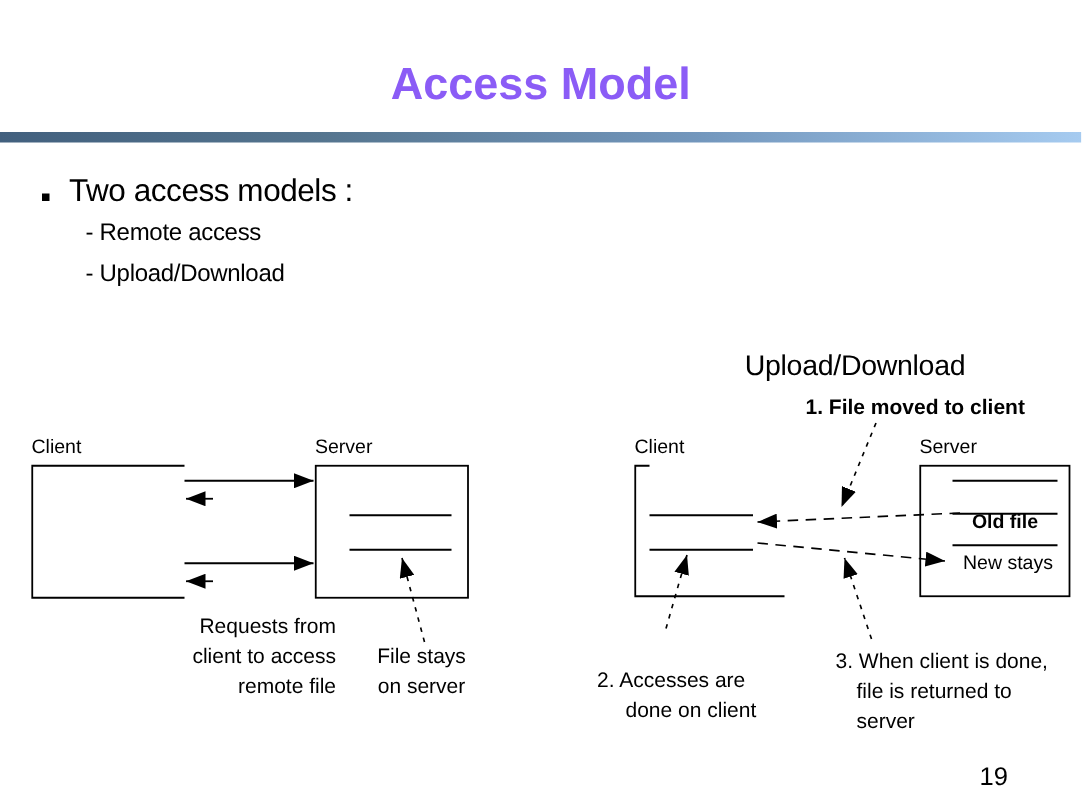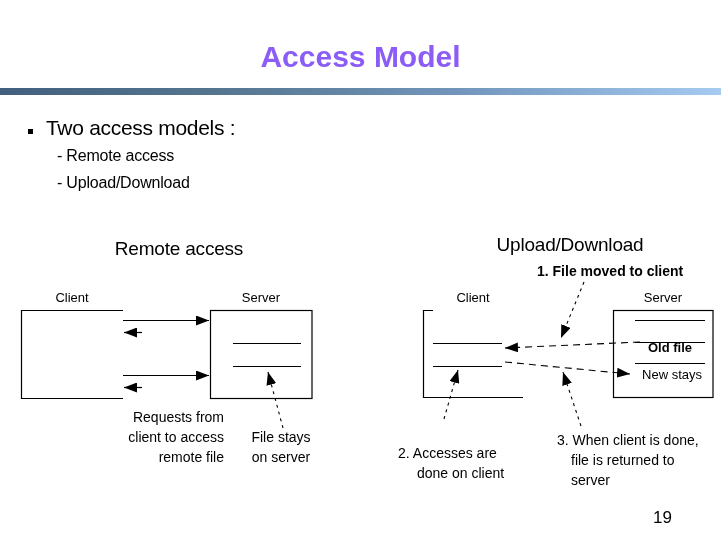--- a/index.html
+++ b/index.html
@@ -20,21 +20,21 @@
   }
   .bullet-heading{
     position:absolute;left:46px;top:116px;font-size:21px;letter-spacing:-0.3px;
   }
   .sub-bullet{position:absolute;left:57px;font-size:16px;letter-spacing:-0.2px;}
   .sub-1{top:147px;}
   .sub-2{top:174px;}
   .diagram-title{position:absolute;font-size:19px;text-align:center;letter-spacing:-0.2px;}
   .remote-title{left:95px;top:238px;width:168px;}
   .ud-title{left:470px;top:234px;width:200px;}
-  .box-label{position:absolute;top:290px;font-size:13px;text-align:center;}
+  .box-label{position:absolute;top:290px;font-size:13px;text-align:left;}
   .remote-client-label{left:21px;width:102px;}
   .remote-server-label{left:210px;width:102px;}
   .ud-client-label{left:423px;width:100px;}
   .ud-server-label{left:613px;width:100px;}
   .file-label{position:absolute;font-size:13px;text-align:center;}
   .old-file-label{left:633px;top:340px;width:74px;font-weight:bold;}
   .new-file-label{left:633px;top:367px;width:78px;}
   .caption{position:absolute;font-size:14px;line-height:20px;white-space:pre-line;}
   .requests-caption{left:102px;top:407px;width:122px;text-align:right;}
   .file-stays-caption{left:237px;top:427px;width:88px;text-align:center;font-weight:normal;}
@@ -87,21 +87,20 @@
     <path d="M635,363.5 H705" stroke="#000" stroke-width="1.2"></path>
 
     <path d="M640,342 L505,348" stroke="#000" stroke-width="1.1" stroke-dasharray="7,5" fill="none" marker-end="url(#ah)"></path>
     <path d="M505,362 L630,374" stroke="#000" stroke-width="1.1" stroke-dasharray="7,5" fill="none" marker-end="url(#ah)"></path>
 
     <path d="M584,282 L561,338" stroke="#000" stroke-width="1.1" stroke-dasharray="3,4" fill="none" marker-end="url(#ah)"></path>
     <path d="M444,419 L458,370" stroke="#000" stroke-width="1.1" stroke-dasharray="3,4" fill="none" marker-end="url(#ah)"></path>
     <path d="M581,426 L563,372" stroke="#000" stroke-width="1.1" stroke-dasharray="3,4" fill="none" marker-end="url(#ah)"></path>
   </svg>
 
-  <div class="diagram-title remote-title">Remote access</div>
   <div class="box-label remote-client-label">Client</div>
   <div class="box-label remote-server-label">Server</div>
   <div class="caption requests-caption">Requests from
 client to access
 remote file</div>
   <div class="caption file-stays-caption">File stays
 on server</div>
 
   <div class="diagram-title ud-title">Upload/Download</div>
   <div class="step1-caption">1. File moved to client</div>

